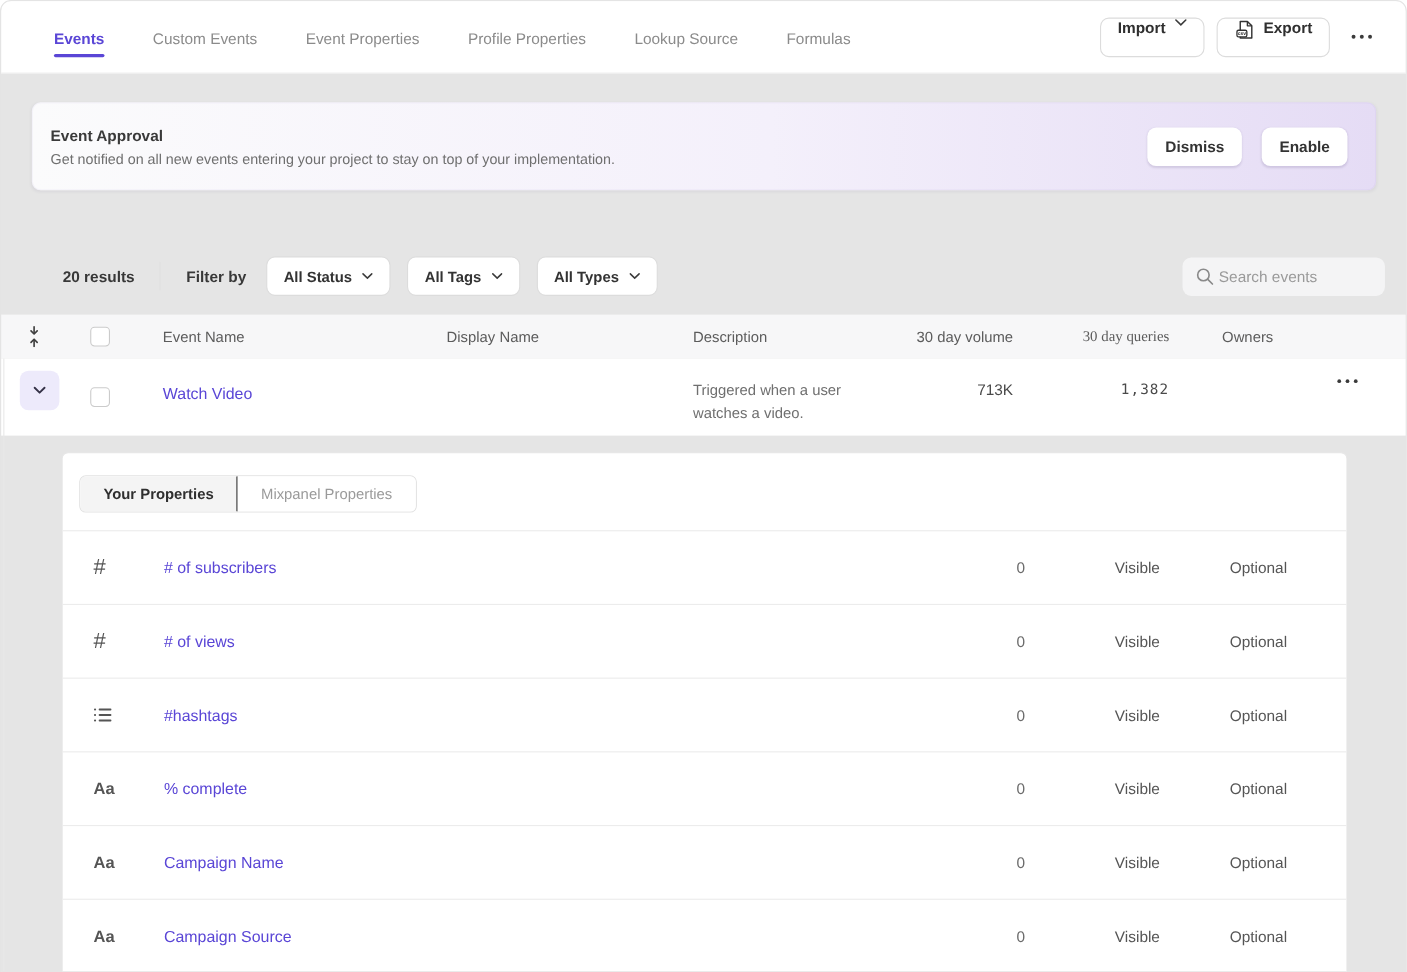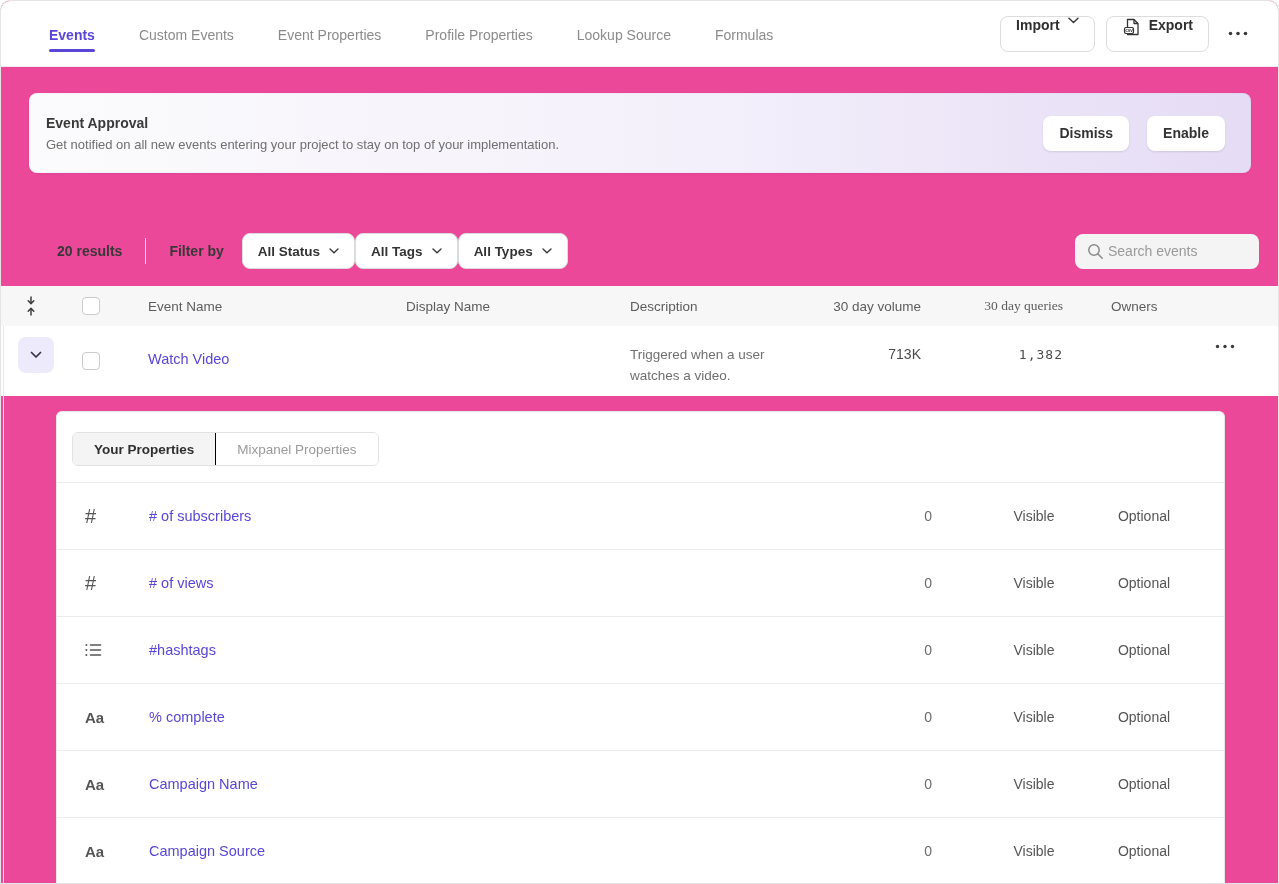--- a/index.html
+++ b/index.html
@@ -1,18 +1,18 @@
 <!DOCTYPE html>
 <html><head>
 <meta charset="utf-8">
 <style>
   * { margin:0; padding:0; box-sizing:border-box; }
   html,body { background:#fff; }
   body { font-family:"Liberation Sans","DejaVu Sans",sans-serif; color:#3b3b3b; }
-  .page { position:relative; width:1279px; height:884px; background:#ec4899; overflow:hidden;
+  .page { position:relative; width:1279px; height:884px; background:#e5e5e5; overflow:hidden;
           border:1px solid #e4e4e4; border-radius:10px 10px 0 0; }
 
   
   .topnav { height:66px; display:flex; align-items:center; border-bottom:1px solid #ececec;
             padding:0 22px 0 48px; background:#fff; }
   .tabs { display:flex; align-items:center; gap:44px; flex:1; }
   .tab { position:relative; font-size:14px; color:#8b8b8b; font-weight:500; cursor:pointer;
          padding:23px 0 20px; white-space:nowrap; }
   .tab.active { color:#5a46d6; font-weight:700; }
   .tab.active::after { content:""; position:absolute; left:0; right:0; bottom:11px; height:3px;
@@ -36,21 +36,21 @@
                 font-size:14px; font-weight:600; color:#333; cursor:pointer; font-family:inherit;
                 box-shadow:0 1px 2px rgba(30,20,70,0.12); }
 
   
   .filter-row { margin:60px 19px 0 56px; height:36px; display:flex; align-items:center; }
   .results { font-size:14px; font-weight:600; color:#383838; }
   .vdivider { width:1px; height:26px; background:#e0e0e0; margin:0 23px; }
   .filter-by { font-size:14px; font-weight:600; color:#383838; margin-right:18px; }
   .dropdown { display:inline-flex; align-items:center; gap:9px; height:36px; padding:0 15px;
               border:1px solid #dcdcdc; border-radius:8px; background:#fff; font-size:13.5px;
-              font-weight:600; color:#333; cursor:pointer; font-family:inherit; }
+              font-weight:600; color:#333; cursor:pointer; margin-right:15px; font-family:inherit; }
   .search-box { margin-left:auto; display:flex; align-items:center; gap:4px; width:184px; height:35px;
                 background:#f4f4f5; border-radius:8px; padding:0 12px; }
   .search-box input { border:none; outline:none; background:transparent; font-size:14px; color:#3b3b3b;
                       width:100%; font-family:inherit; }
   .search-box input::placeholder { color:#9a9a9a; }
 
   
   .thead { margin-top:17px; height:40px; display:flex; align-items:center; background:#f7f7f8;
            font-size:13.5px; font-weight:500; color:#5c5c5c; }
   .trow { height:70px; display:flex; align-items:flex-start; background:#fff; }

